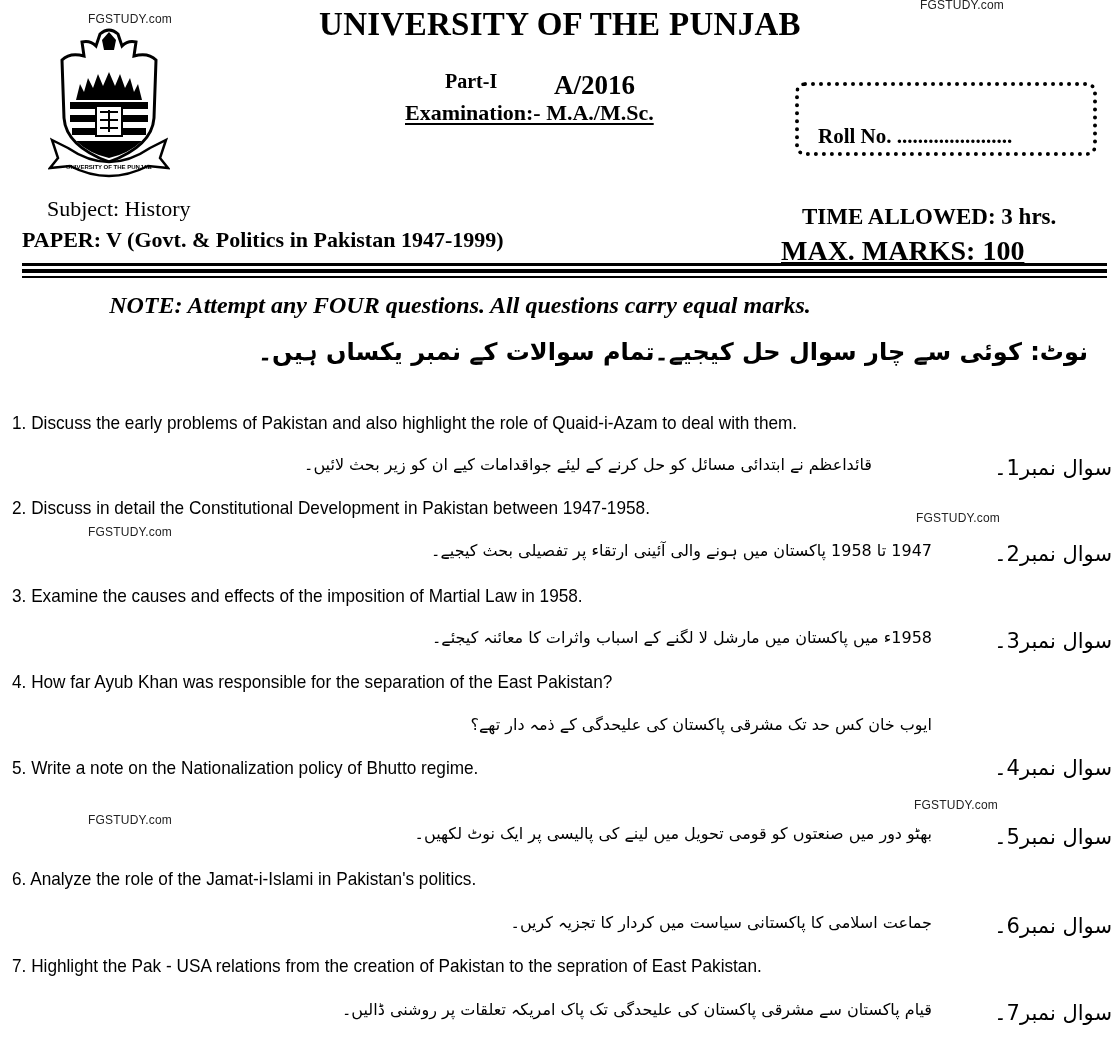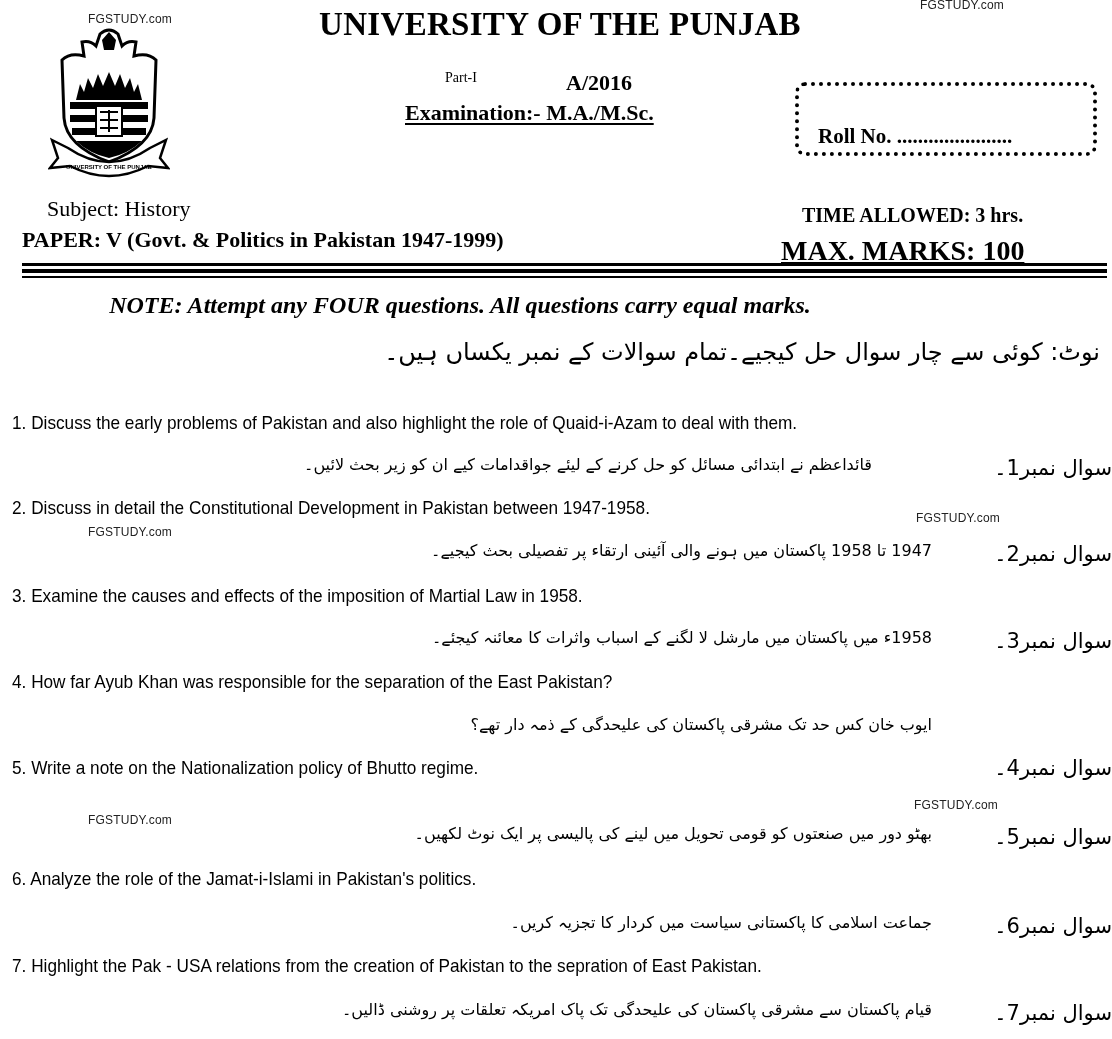--- a/index.html
+++ b/index.html
@@ -1,33 +1,33 @@
 <!DOCTYPE html>
 <html><head>
 <meta charset="utf-8">
 <style>
   html, body { margin: 0; padding: 0; background: #ffffff; }
   body { width: 1112px; height: 1039px; position: relative; overflow: hidden; color: #000; font-family: "Liberation Serif", serif; }
   .abs { position: absolute; }
   .wm { font-family: "Liberation Sans", sans-serif; font-size: 12px; color: #222; letter-spacing: 0.2px; }
   .uni-title { left: 0; width: 1112px; top: 6px; text-align: center; font-weight: bold; font-size: 33px; letter-spacing: 0.3px; padding-left: 8px; box-sizing: border-box; }
   .logo { left: 48px; top: 26px; width: 122px; height: 160px; }
-  .part { left: 445px; top: 70px; font-weight: normal; font-size: 14px; }
-  .year { left: 566px; top: 70px; font-weight: bold; font-size: 22px; }
+  .part { left: 445px; top: 70px; font-weight: bold; font-size: 20px; }
+  .year { left: 554px; top: 70px; font-weight: bold; font-size: 27px; }
   .exam { left: 405px; top: 100px; font-weight: bold; font-size: 22px; text-decoration: underline; text-underline-offset: 3px; }
   .rollbox { left: 795px; top: 82px; width: 302px; height: 74px; border: 4px dotted #000; border-radius: 10px; box-sizing: border-box; }
   .roll { left: 818px; top: 124px; font-weight: bold; font-size: 21px; }
   .subject { left: 47px; top: 196px; font-weight: normal; font-size: 22px; }
   .paper { left: 22px; top: 227px; font-weight: bold; font-size: 22px; }
-  .time { left: 802px; top: 204px; font-weight: bold; font-size: 20px; }
+  .time { left: 802px; top: 204px; font-weight: bold; font-size: 23px; }
   .marks { left: 781px; top: 235px; font-weight: bold; font-size: 28px; text-decoration: underline; }
   .rule { left: 22px; width: 1085px; background: #000; }
   .note { left: 0; width: 920px; top: 292px; text-align: center; font-weight: bold; font-style: italic; font-size: 24px; }
   .urdu { direction: rtl; text-align: right; font-family: "DejaVu Sans", sans-serif; }
-  .note-ur { right: 12px; top: 338px; font-size: 24px; font-weight: normal; }
+  .note-ur { right: 24px; top: 338px; font-size: 24px; font-weight: bold; }
   .q { left: 12px; font-family: "Liberation Sans", sans-serif; font-size: 18.5px; transform: scaleX(0.93); transform-origin: left center; white-space: nowrap; }
   .q-ur { font-size: 16px; white-space: nowrap; }
   .q-num-ur { right: 0px; font-size: 21px; white-space: nowrap; }
 </style>
 </head>
 <body>
 
 <div class="abs wm" style="left:88px; top:12px;">FGSTUDY.com</div>
 <div class="abs wm" style="left:920px; top:-2px;">FGSTUDY.com</div>
 <div class="abs wm" style="left:916px; top:511px;">FGSTUDY.com</div>

